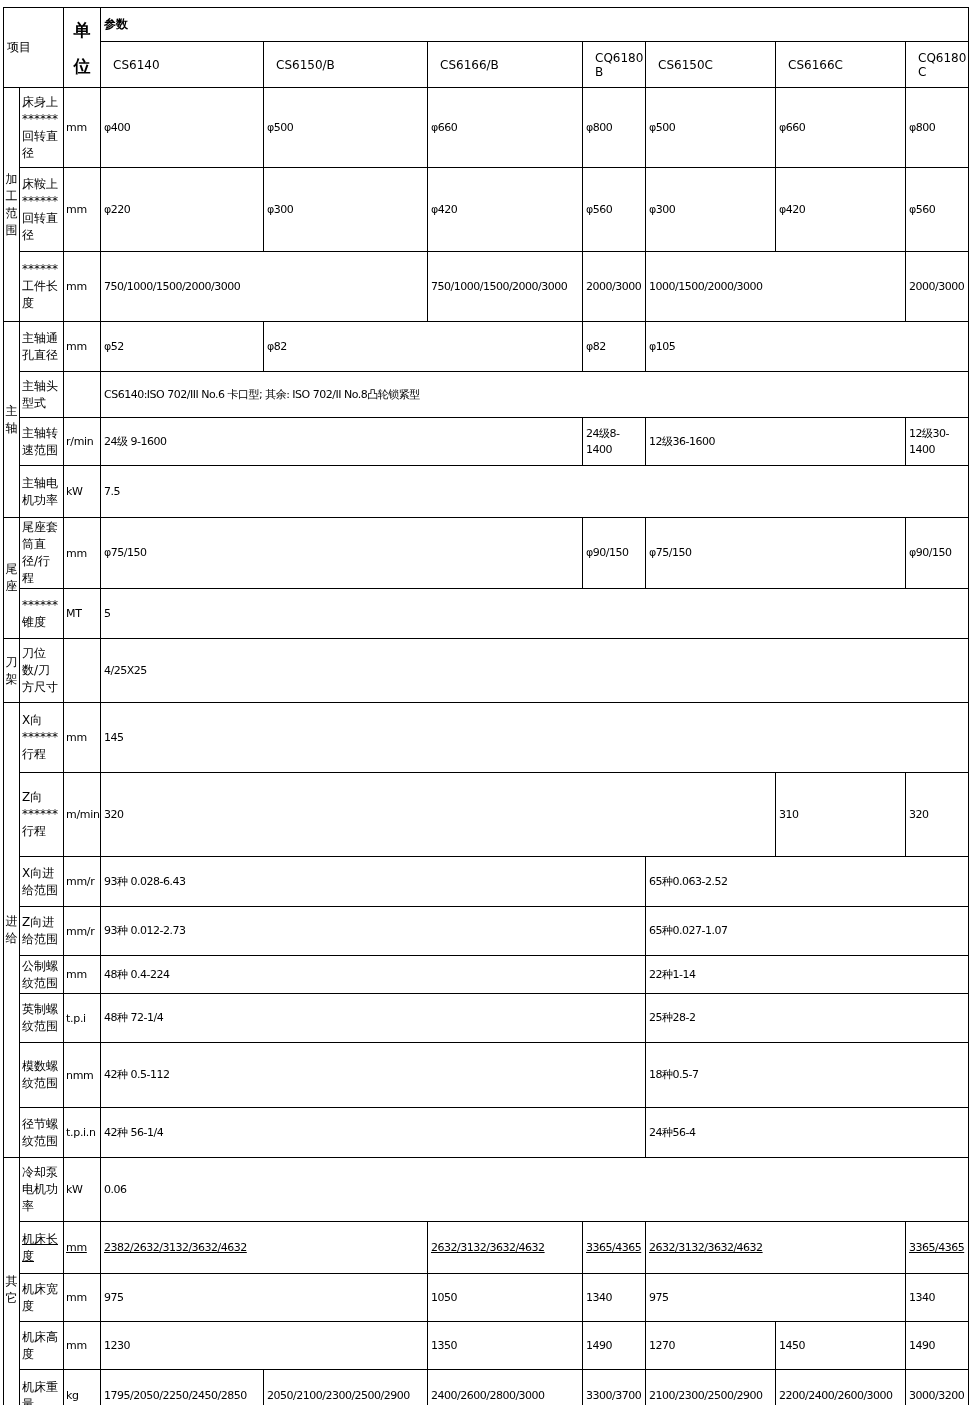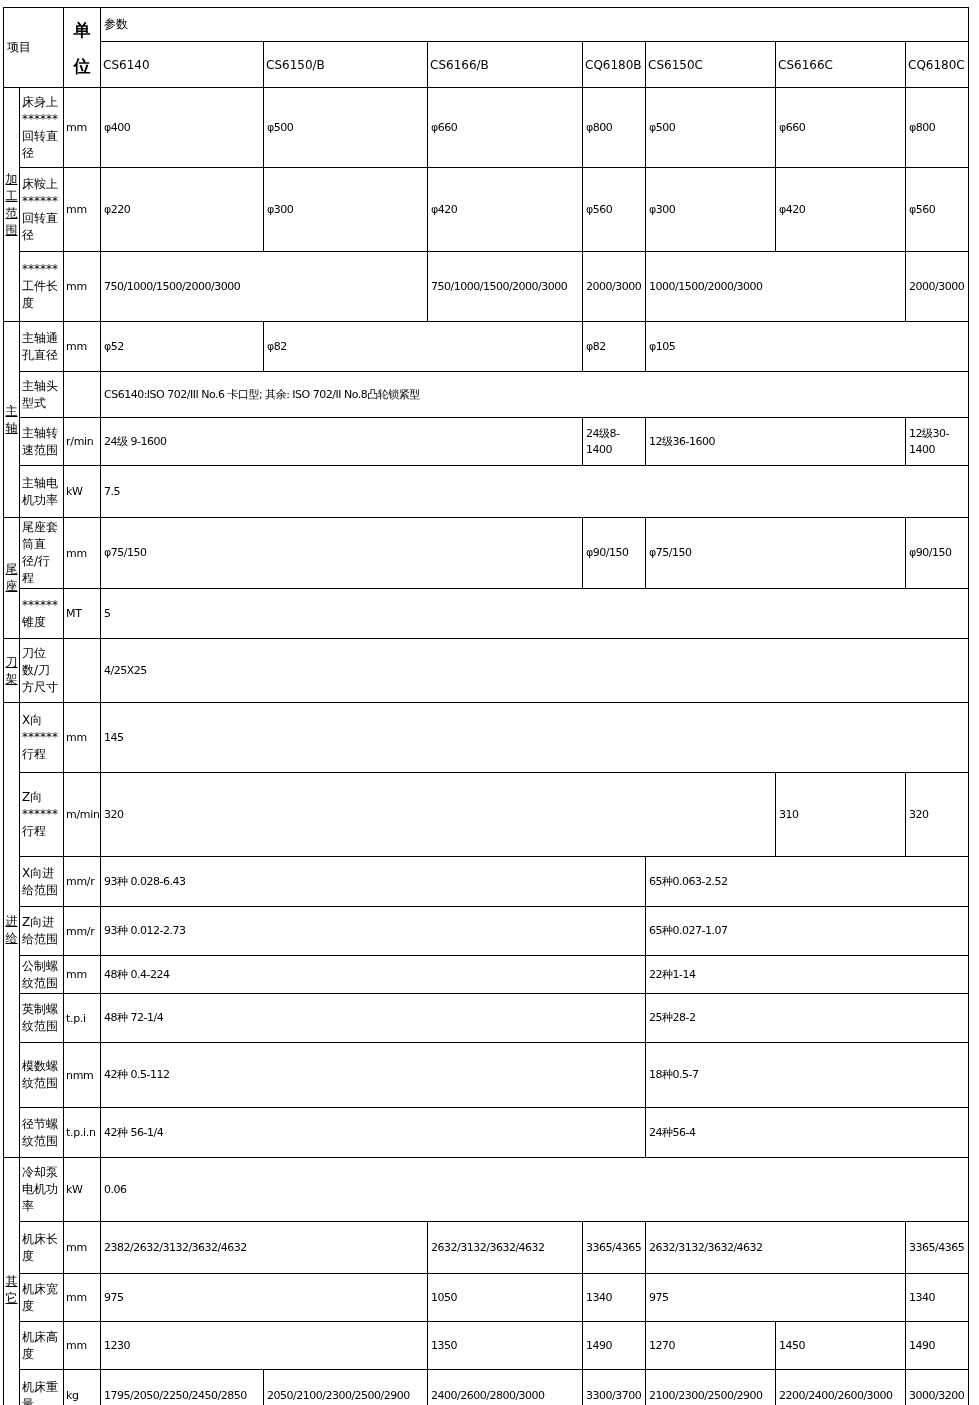--- a/index.html
+++ b/index.html
@@ -2,24 +2,24 @@
 <html><head>
 <meta charset="utf-8">
 <style>
   html, body { background: #fff; }
   body { margin: 7px 0 0 3px; font-family: "DejaVu Sans", "Liberation Sans", sans-serif; color: #000; }
   table.spec { border-collapse: collapse; table-layout: fixed; width: 965px; }
   td, th { border: 1px solid #000; vertical-align: middle; text-align: left; font-weight: normal; word-wrap: break-word; }
   
   th.th-item  { font-size: 12px; padding-left: 3px; }
   th.th-unit  { font-size: 17px; font-weight: bold; padding: 0 4px; line-height: 36px; text-align: center; }
-  th.th-param { font-size: 12px; font-weight: normal; padding-left: 3px; }
-  th.th-model { font-size: 12px; padding-left: 2px; }
+  th.th-param { font-size: 12px; font-weight: bold; padding-left: 3px; }
+  th.th-model { font-size: 12px; padding-left: 12px; }
   
-  td.c-group { font-size: 12px; line-height: 17px; text-align: center; padding: 0 1px; text-decoration: underline; }
+  td.c-group { font-size: 12px; line-height: 17px; text-align: center; padding: 0 1px; }
   td.c-label { font-size: 12px; line-height: 17px; padding: 1px 1px 1px 2px; }
   td.c-unit  { font-size: 11px; letter-spacing: -0.3px; white-space: nowrap; padding-left: 2px; }
   td.c-val   { font-size: 11px; letter-spacing: -0.5px; line-height: 16px; padding: 1px 1px 1px 3px; }
 </style>
 </head>
 <body>
 
 <table class="spec">
   <colgroup>
     <col style="width:16px">
@@ -177,21 +177,21 @@
         <td class="c-unit">t.p.i.n</td>
         <td class="c-val" colspan="4">42种 56-1/4</td>
         <td class="c-val" colspan="3">24种56-4</td>
       </tr>
       <tr style="height: 64px;">
         <td class="c-group" rowspan="5">其它</td>
         <td class="c-label">冷却泵电机功率</td>
         <td class="c-unit">kW</td>
         <td class="c-val" colspan="7">0.06</td>
       </tr>
-      <tr style="height: 52px;">
+      <tr style="height: 52px; text-decoration: underline;">
         <td class="c-label">机床长度</td>
         <td class="c-unit">mm</td>
         <td class="c-val" colspan="2">2382/2632/3132/3632/4632</td>
         <td class="c-val">2632/3132/3632/4632</td>
         <td class="c-val">3365/4365</td>
         <td class="c-val" colspan="2">2632/3132/3632/4632</td>
         <td class="c-val">3365/4365</td>
       </tr>
       <tr style="height: 48px;">
         <td class="c-label">机床宽度</td>

